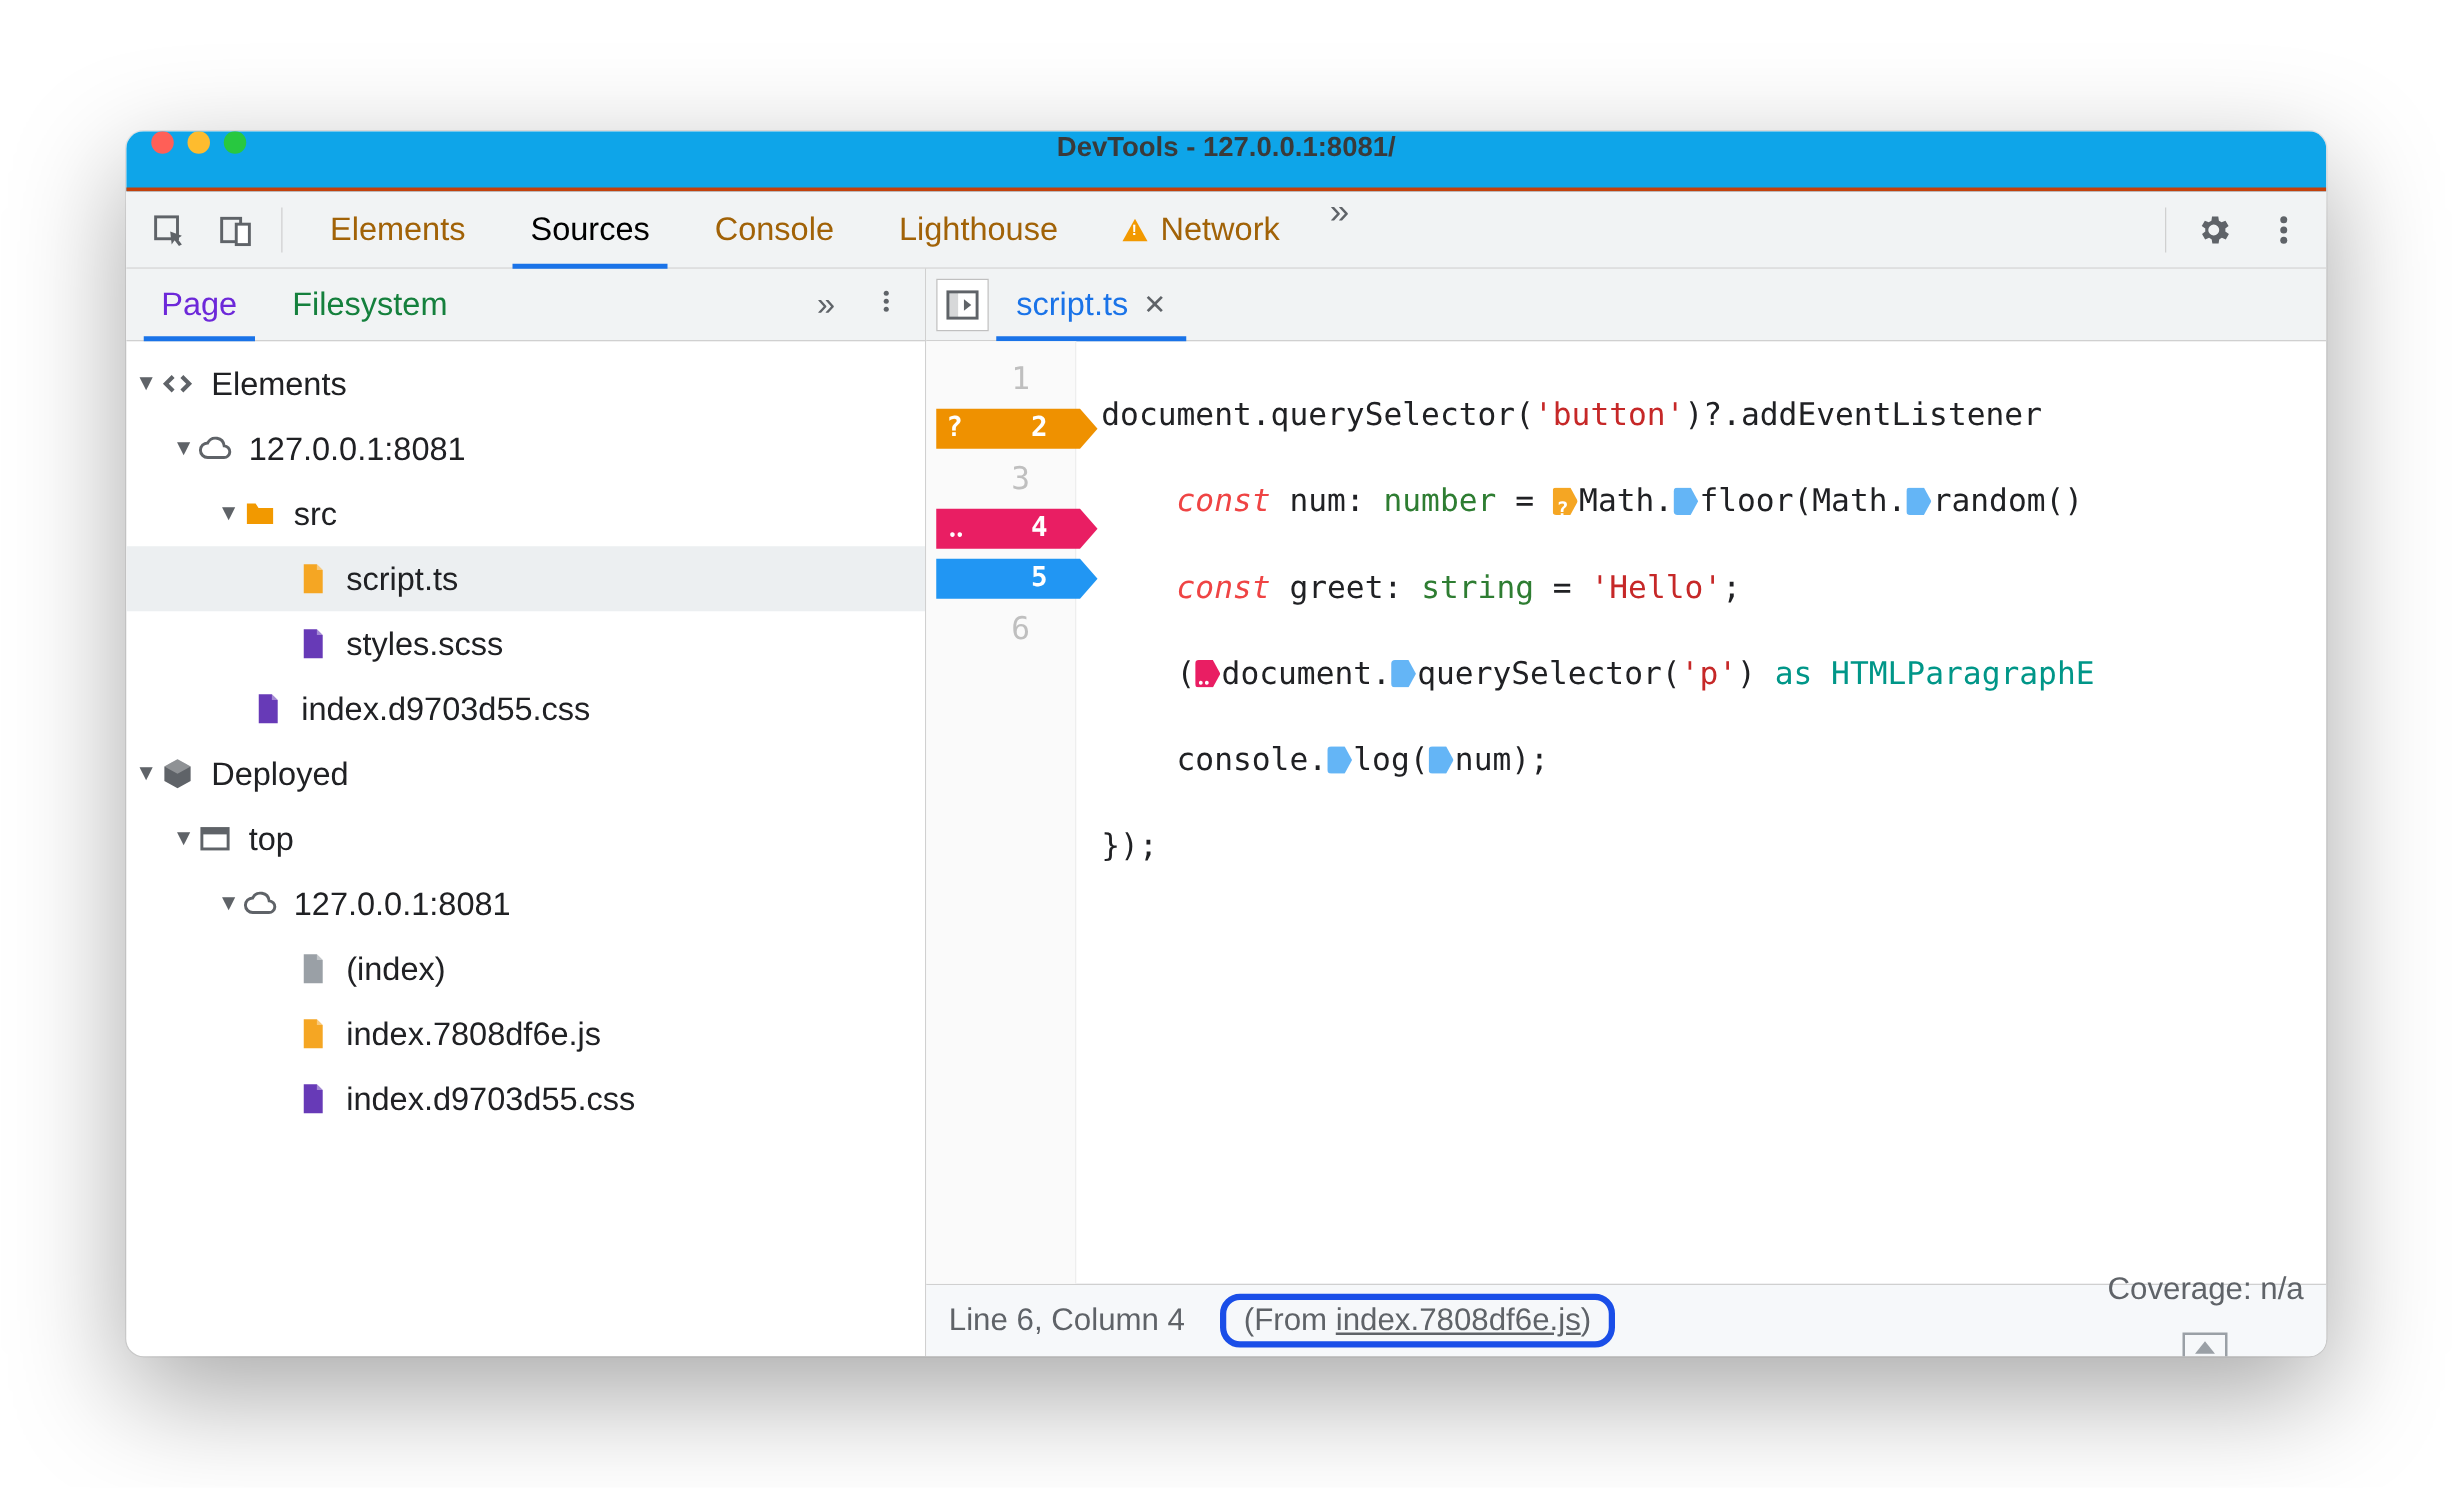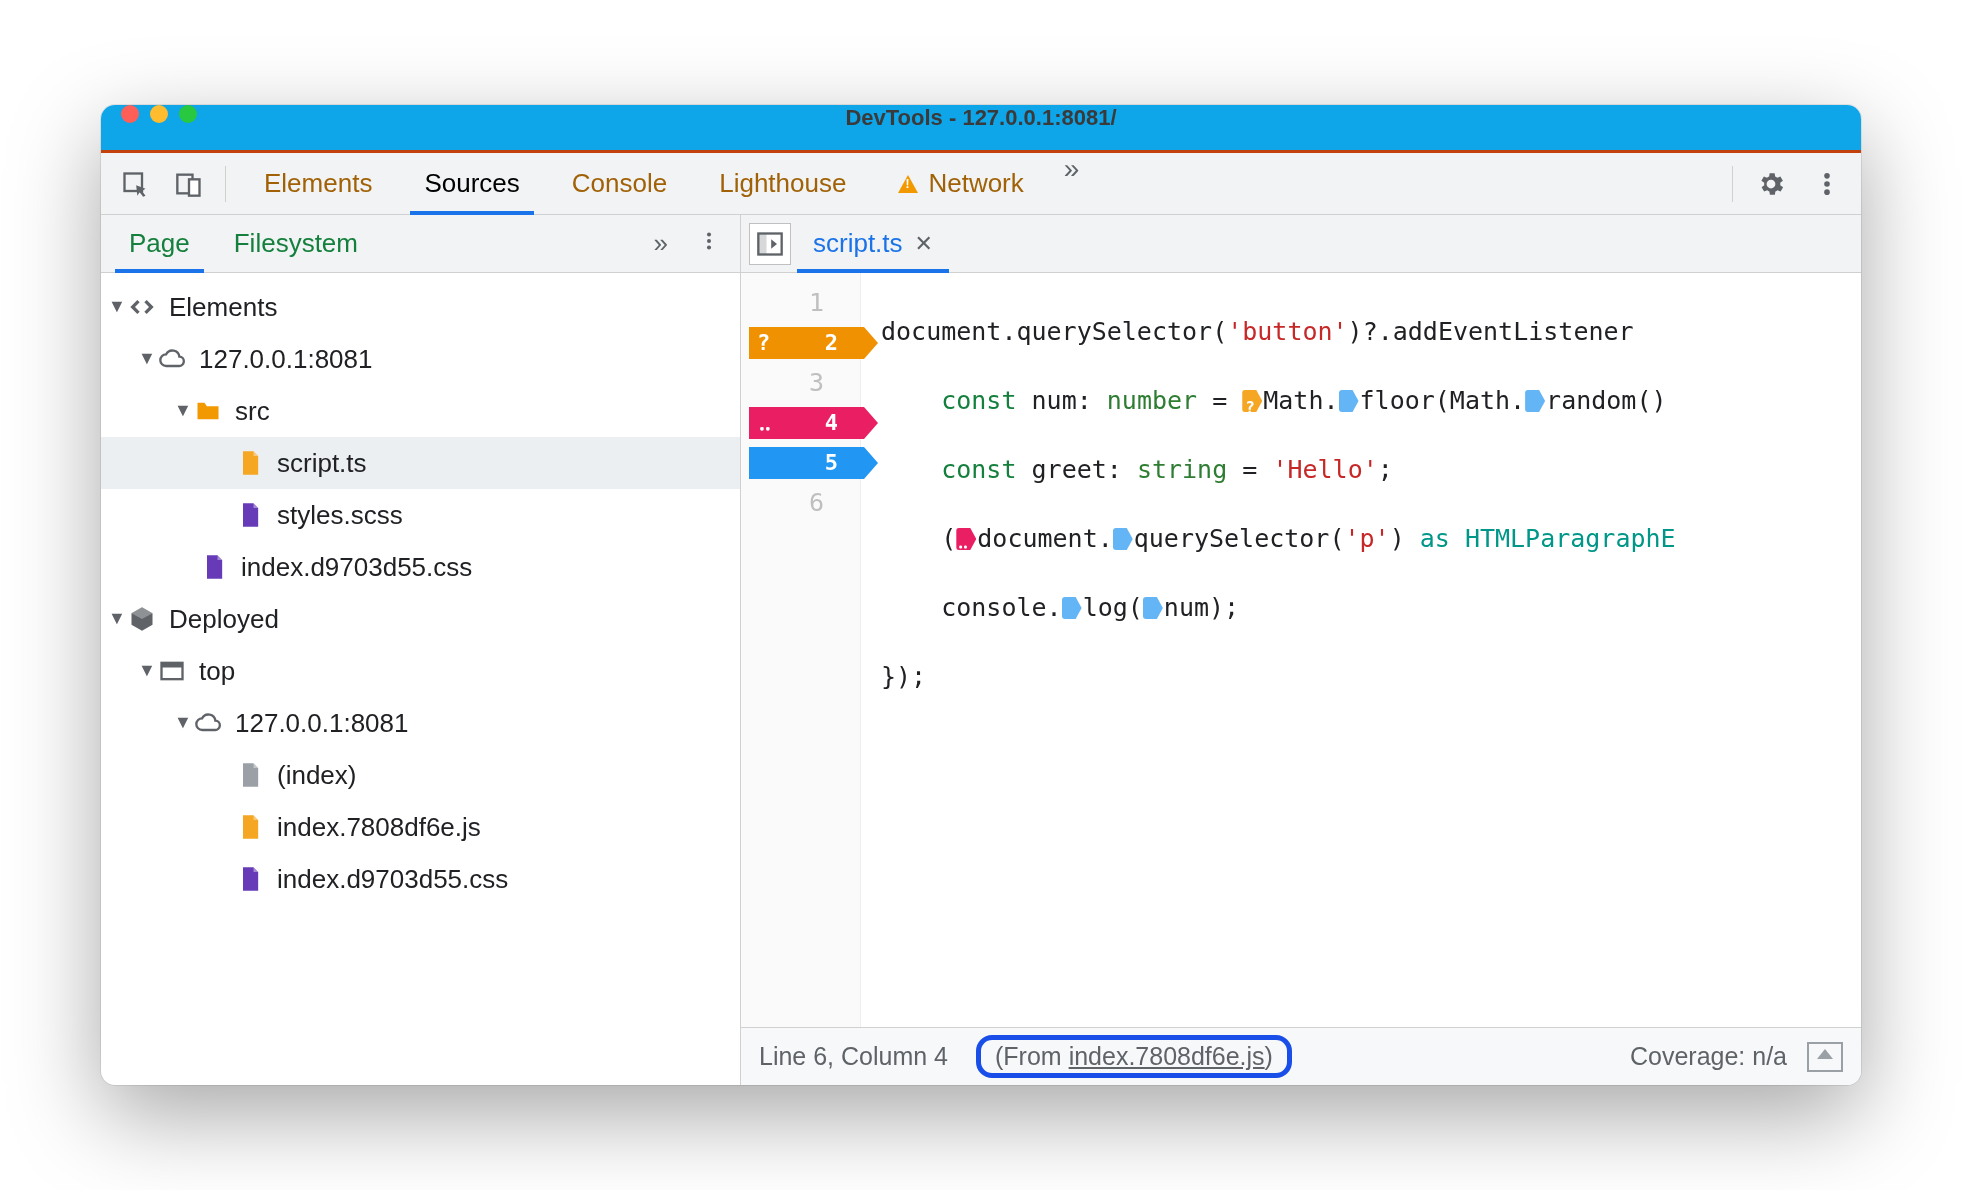--- a/index.html
+++ b/index.html
@@ -76,21 +76,21 @@
 
   .sidebar { width:640px; display:flex; flex-direction:column; border-right:1px solid #d0d0d0; }
   .side-tabs {
     height:58px; display:flex; align-items:center; border-bottom:1px solid #d0d0d0;
     background:#f1f3f4; padding:0 6px;
   }
   .side-tab {
     padding:0 22px; height:100%; display:flex; align-items:center; font-size:26px;
     color:#15803d; cursor:pointer; position:relative;
   }
-  .side-tab.active { color:#15803d; }
+  .side-tab.active { color:#6d28d9; }
   .side-tab.active::after {
     content:""; position:absolute; left:8px; right:8px; bottom:-1px; height:4px; background:#1a73e8;
   }
   .side-more { margin-left:auto; padding:0 16px; font-size:26px; color:#5f6368; cursor:pointer; }
   .side-kebab { padding:0 14px; font-size:26px; color:#5f6368; cursor:pointer; }
 
   .tree { flex:1; overflow:auto; font-size:26px; color:#202124; padding-top:8px; }
   .tree-row {
     display:flex; align-items:center; height:52px; cursor:pointer;
     padding-right:10px; white-space:nowrap;
@@ -151,21 +151,21 @@
   .bp.pink span { color:#fff; }
   .bp.blue { background:#2196f3; color:#2196f3; }
   .bp.blue span { color:#fff; }
   .bp .label { color:#fff; position:relative; z-index:1; }
   .bp .q { position:absolute; left:8px; color:#fff; font-weight:700; }
   .bp .dots { position:absolute; left:10px; color:#fff; font-weight:900; letter-spacing:2px; }
 
   .code { flex:1; padding:10px 0 10px 20px; overflow:hidden; white-space:pre; color:#202124; }
   .codeline { height:40px; line-height:40px; }
   .tk-def { color:#202124; }
-  .tk-kw { color:#15803d; }
+  .tk-kw { color:#ef4444;font-style:italic; }
   .tk-type { color:#2e7d32; }
   .tk-str { color:#c62828; }
   .tk-as { color:#009688; }
   .tk-cls { color:#009688; }
   .step {
     display:inline-block; width:20px; height:22px; background:#64b5f6;
     clip-path: polygon(0 0, 70% 0, 100% 50%, 70% 100%, 0 100%);
     border-radius:3px; vertical-align:-3px; margin-right:1px;
   }
   .step.orange { background:#f5a623; position:relative; }
@@ -174,21 +174,21 @@
   .step.pink::after { content:"‥"; position:absolute; left:2px; top:-6px; font-size:18px; color:#fff; font-weight:900; }
 
   .statusbar {
     height:58px; border-top:1px solid #d0d0d0; background:#f6f8fa;
     display:flex; align-items:center; font-size:25px; color:#5f6368; padding:0 18px; gap:28px;
   }
   .sb-callout {
     border:5px solid #1a4ee8; border-radius:16px; padding:2px 14px; color:#5f6368;
   }
   .sb-callout a { color:#5f6368; text-decoration:underline; }
-  .sb-right { margin-left:auto; display:flex; align-items:center; gap:20px; }
+  .sb-right { margin-left:auto; display:flex; align-items:center; gap:20px;flex-direction:column; }
   .drawer-btn {
     width:36px; height:30px; border:2px solid #9aa0a6; display:flex; align-items:flex-start; justify-content:center;
     cursor:pointer; position:relative;
   }
   .drawer-btn::before { content:""; position:absolute; top:5px; width:0;height:0;
     border-left:8px solid transparent;border-right:8px solid transparent;border-bottom:10px solid #9aa0a6;}
 </style>
 </head>
 <body>
 

